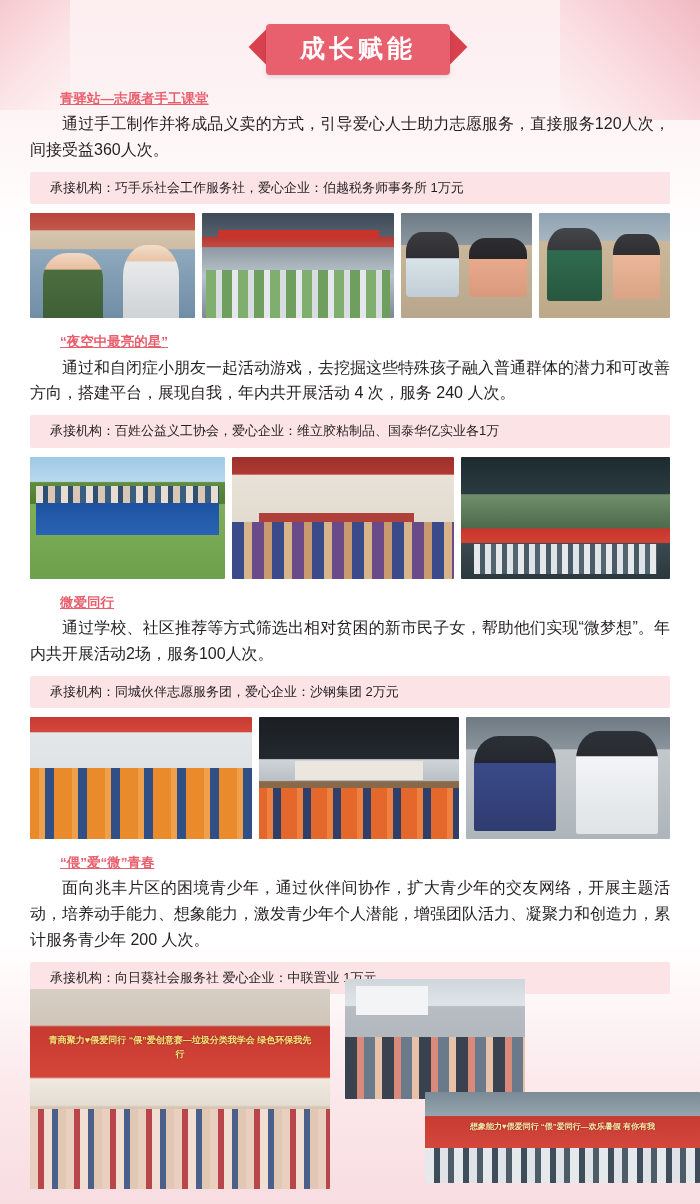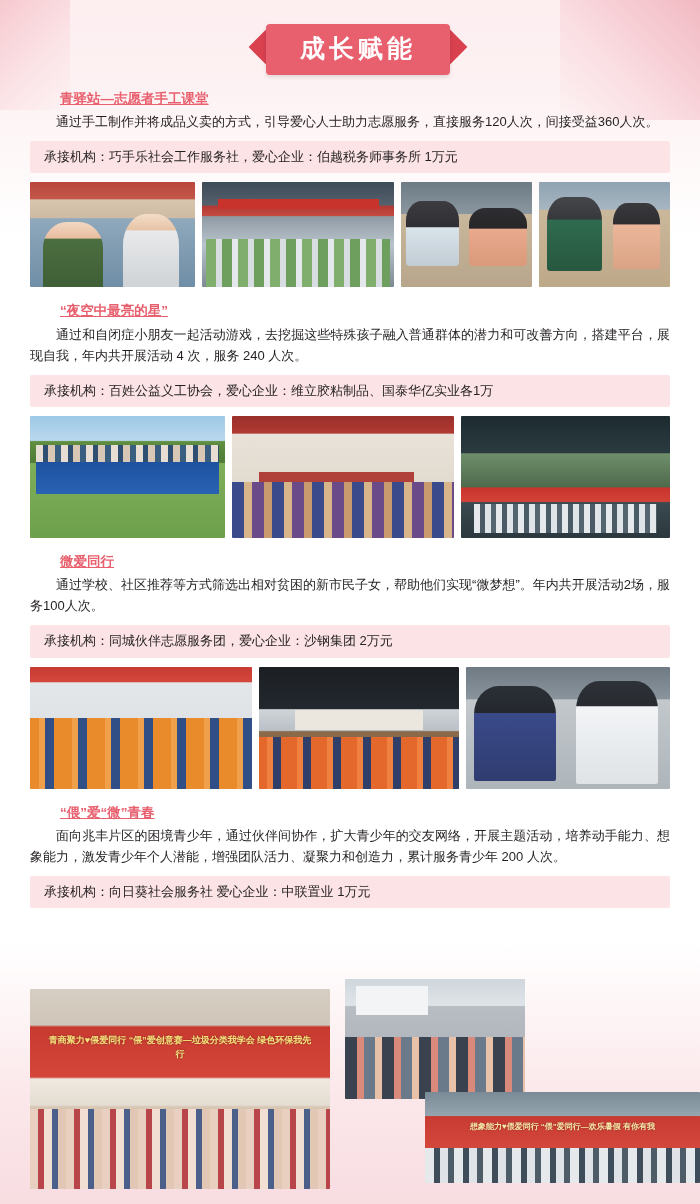--- a/index.html
+++ b/index.html
@@ -78,32 +78,32 @@
   .sec-head {
     color: #e8606e;
     font-weight: bold;
     font-size: 13.5px;
     margin-left: 30px;
     margin-bottom: 2px;
     line-height: 1.5;
     text-decoration: underline;
   }
   .sec-body {
-    font-size: 13px;
+    font-size: 16px;
     color: #231f20;
     line-height: 1.62;
     text-align: justify;
     text-indent: 2em;
   }
 
   .org-bar {
     margin-top: 9px;
     background: #fbe3e6;
     border-radius: 2px;
-    padding: 7px 14px;
+    padding: 7px 20px;
     font-size: 13px;
     color: #231f20;
     line-height: 1.4;
   }
 
   .photo-row {
     display: flex;
     gap: 7px;
     margin-top: 9px;
   }

